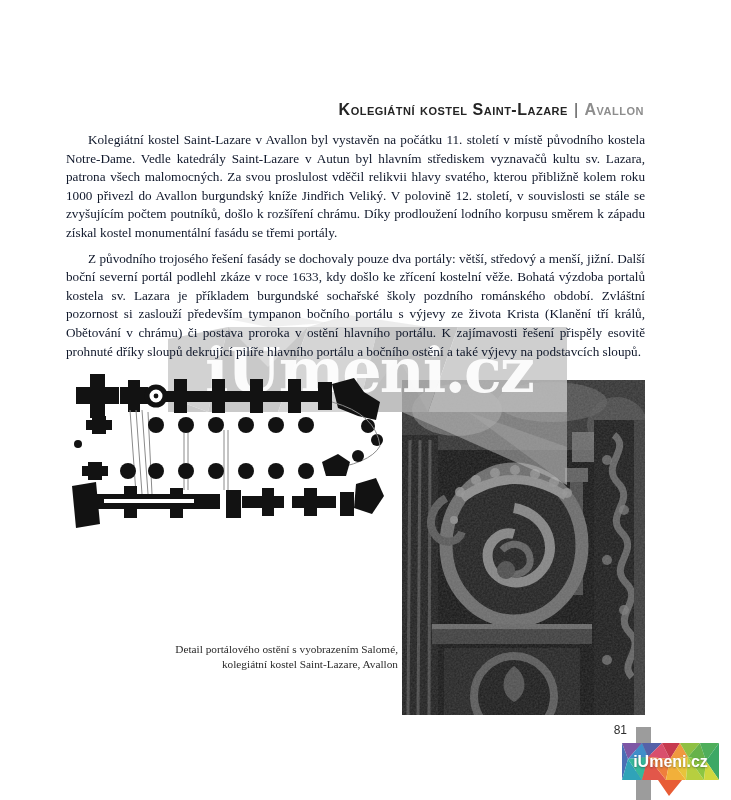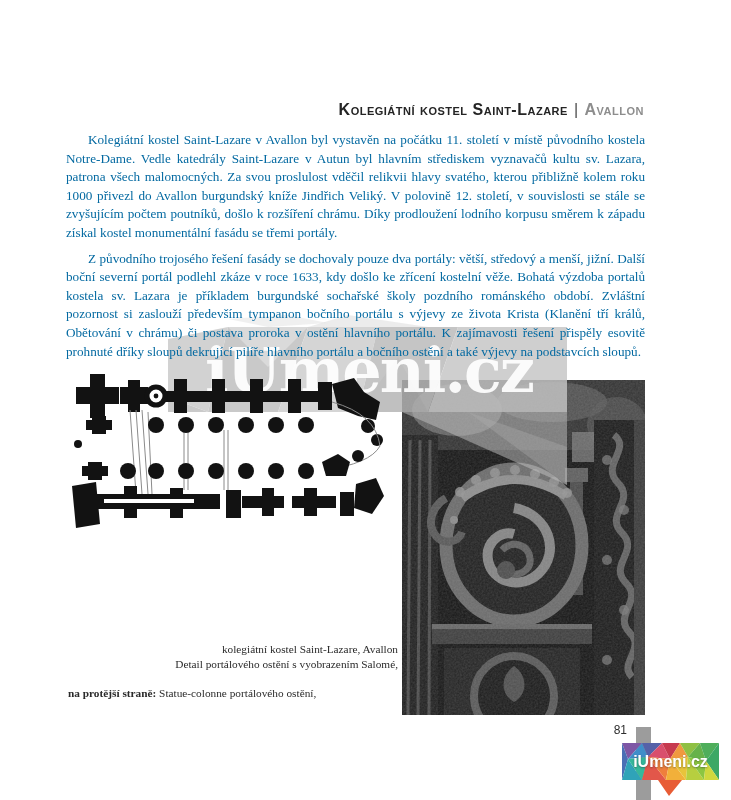--- a/index.html
+++ b/index.html
@@ -5,21 +5,21 @@
   html,body{margin:0;padding:0;background:#e8e8e8;}
   #page{position:relative;width:731px;height:800px;background:#ffffff;overflow:hidden;
         font-family:"Liberation Serif", serif;}
   
   #header{position:absolute;top:101px;right:87px;white-space:nowrap;
           font-family:"Liberation Sans", sans-serif;font-weight:bold;
           font-variant:small-caps;font-size:16px;letter-spacing:.5px;color:#242424;padding-left:8px;}
   #header .sep{color:#4a4a4a;margin:0 6px;font-weight:normal;}
   #header .loc{color:#8d8d8d;}
   
-  #article{position:absolute;left:66px;top:131px;width:579px;color:#0369a1;}
+  #article{position:absolute;left:66px;top:131px;width:579px;color:#0f172a;}
   #article p{margin:0 0 7px 0;text-align:justify;text-indent:22px;
              font-size:13.2px;line-height:18.6px;}
   
   #wm-band{position:absolute;left:168px;top:315px;width:399px;height:177px;pointer-events:none;}
   #wm-text{position:absolute;left:178px;top:336px;width:382px;text-align:center;pointer-events:none;
            font-family:"DejaVu Serif", serif;font-weight:bold;font-size:62px;line-height:70px;
            letter-spacing:-2px;color:rgba(255,255,255,.92);}
   
   #plan{position:absolute;left:66px;top:366px;width:332px;height:176px;}
   #photo{position:absolute;left:402px;top:380px;width:243px;height:335px;background:#161616;}
@@ -188,29 +188,25 @@
   <div id="header">
     <span>Kolegiátní kostel Saint-Lazare</span><span class="sep">|</span><span class="loc">Avallon</span>
   </div>
 
   <div id="article">
     <p>Kolegiátní kostel Saint-Lazare v Avallon byl vystavěn na počátku 11. století v místě původního kostela Notre-Dame. Vedle katedrály Saint-Lazare v Autun byl hlavním střediskem vyznavačů kultu sv. Lazara, patrona všech malomocných. Za svou proslulost vděčil relikvii hlavy svatého, kterou přibližně kolem roku 1000 přivezl do Avallon burgundský kníže Jindřich Veliký. V polovině 12. století, v souvislosti se stále se zvyšujícím počtem poutníků, došlo k rozšíření chrámu. Díky prodloužení lodního korpusu směrem k západu získal kostel monumentální fasádu se třemi portály.</p>
     <p>Z původního trojosého řešení fasády se dochovaly pouze dva portály: větší, středový a menší, jižní. Další boční severní portál podlehl zkáze v roce 1633, kdy došlo ke zřícení kostelní věže. Bohatá výzdoba portalů kostela sv. Lazara je příkladem burgundské sochařské školy pozdního románského období. Zvláštní pozornost si zaslouží především tympanon bočního portálu s výjevy ze života Krista (Klanění tří králů, Obětování v chrámu) či postava proroka v ostění hlavního portálu. K zajímavosti řešení přispěly esovitě prohnuté dříky sloupů dekrující pilíře hlavního portálu a bočního ostění a také výjevy na podstavcích sloupů.</p>
   </div>
 
   <div id="caption-photo" class="caption">
+    <div>Detail portálového ostění s vyobrazením Salomé,</div>
     <div>kolegiátní kostel Saint-Lazare, Avallon</div>
-    <div>Detail portálového ostění s vyobrazením Salomé,</div>
   </div>
 
   <div id="caption-opposite" class="caption">
-    <div>
-      <span class="lead">na protější straně:</span>
-      <span>Statue-colonne portálového ostění,</span>
-    </div>
   </div>
 
   <div id="page-number">81</div>
   <div id="side-bar"></div>
 
   <div id="logo">
     <svg width="97" height="54" viewBox="0 0 97 54">
       <polygon points="0,0 20,0 6,16" fill="#7e57a5"></polygon>
       <polygon points="0,0 6,16 0,37" fill="#4a6fb5"></polygon>
       <polygon points="6,16 20,0 26,14" fill="#3f8ec9"></polygon>

